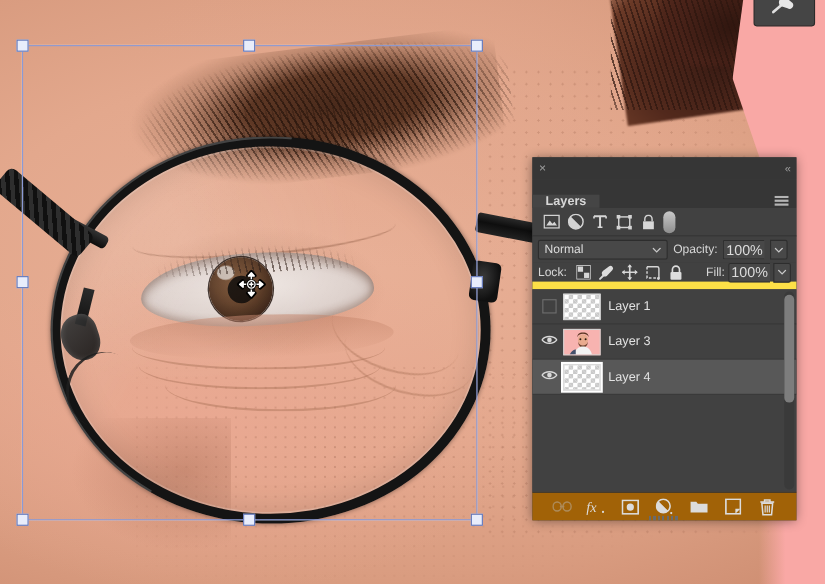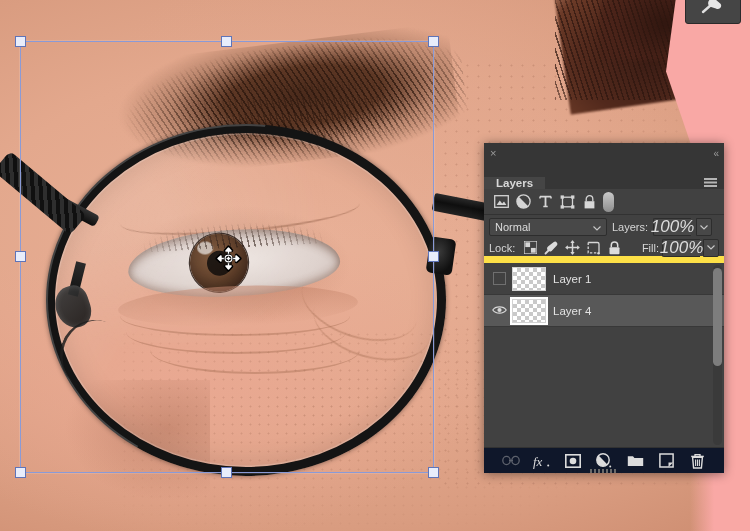--- a/index.html
+++ b/index.html
@@ -305,21 +305,21 @@
   .blend-select{
     width:118px; height:18px; background:#484848; border:1px solid #2d2d2d;
     border-radius:2px; display:flex; align-items:center; padding:0 5px;
     font-size:11px; color:#dcdcdc;
   }
   .blend-label{flex:1;}
   .num-field{
     width:38px; height:18px; background:#484848; border:1px solid #2d2d2d;
     border-right:none; border-radius:2px 0 0 2px;
     display:flex; align-items:center; justify-content:center;
-    font-size:17px; color:#dcdcdc;font-style:italic;
+    font-size:13px; color:#dcdcdc;
   }
   .num-stepper{
     width:16px; height:18px; background:#484848; border:1px solid #2d2d2d;
     border-radius:0 2px 2px 0; display:flex; align-items:center; justify-content:center;
   }
   .lock-row{
     height:24px; display:flex; align-items:center; padding:0 5px; gap:3px;
     background:#414141; border-bottom:7px solid #fde047;
   }
   .lock-icons{ display:flex; align-items:center; gap:5px; margin-left:4px; }
@@ -362,21 +362,21 @@
   .scrollbar-track{
     position:absolute; right:2px; top:2px; width:9px; bottom:2px;
     background:#3a3a3a; border-radius:5px;
   }
   .scrollbar-thumb{
     position:absolute; left:0; top:3px; width:9px; height:98px;
     background:#7d7d7d; border-radius:5px;
   }
 
   .panel-footer{
-    height:26px; background:#0f172a; border-top:1px solid #323232;
+    height:26px; background:#a16207; border-top:1px solid #323232;
     display:flex; align-items:center; justify-content:center; gap:13px;
   }
   .ficon-f{ width:18px; height:18px; display:flex; align-items:center; justify-content:center; }
   .dim{ opacity:.45; }
   .resize-grip{
     position:absolute; left:50%; margin-left:-14px; bottom:0px; width:28px; height:4px;
     background:repeating-linear-gradient(90deg,#6a6a6a 0 2px,transparent 2px 4px);
   }
 </style>
 </head>
@@ -525,21 +525,21 @@
 
   <div class="blend-row">
     <div class="blend-select">
       <span class="blend-label">Normal</span>
       <span>
         <svg width="8" height="5" viewBox="0 0 8 5">
             <path d="M0.5 0.5 L4 4 L7.5 0.5" fill="none" stroke="#c8c8c8" stroke-width="1.1"></path>
           </svg>
       </span>
     </div>
-    <span>Layers:</span>
+    <span>Opacity:</span>
     <div class="num-field">100%</div>
     <div class="num-stepper">
       <svg width="8" height="5" viewBox="0 0 8 5">
           <path d="M0.5 0.5 L4 4 L7.5 0.5" fill="none" stroke="#c8c8c8" stroke-width="1.1"></path>
         </svg>
     </div>
   </div>
 
   <div class="lock-row">
     <span>Lock:</span>
@@ -587,20 +587,41 @@
     </div>
   </div>
 
   <div class="layer-list" id="layer-list">
       <div class="layer-row">
         <div class="eye-cell">
           <span class="eye-box"></span>
         </div>
         <div class="thumb"></div>
         <span class="layer-name">Layer 1</span>
+      </div>
+      <div class="layer-row">
+        <div class="eye-cell">
+          <span><svg width="15" height="10" viewBox="0 0 15 10">
+              <path d="M0.8 5 C3.5 0.9 11.5 0.9 14.2 5 C11.5 9.1 3.5 9.1 0.8 5 Z" fill="none" stroke="#d8d8d8" stroke-width="1.2"></path>
+              <circle cx="7.5" cy="5" r="2.1" fill="#d8d8d8"></circle>
+            </svg></span>
+        </div>
+        <div class="thumb photo-thumb">
+          <svg width="34" height="24" viewBox="0 0 34 24" style="display:block">
+            <rect width="34" height="24" fill="#f7b3b0"></rect>
+            <ellipse cx="17" cy="9" rx="4.6" ry="5.2" fill="#e8ab8e"></ellipse>
+            <path d="M11.8 6.6 C12.6 2.2 21.4 2.2 22.2 6.6 C22.2 4 20.6 2.2 17 2.2 C13.4 2.2 11.8 4 11.8 6.6 Z" fill="#5a3522"></path>
+            <path d="M12.6 10.6 C13.6 15.2 20.4 15.2 21.4 10.6 C21.4 13.8 19.6 15.6 17 15.6 C14.4 15.6 12.6 13.8 12.6 10.6 Z" fill="#6b4229"></path>
+            <path d="M8.6 24 C9.2 17.6 13.2 15 17 15 C20.8 15 24.8 17.6 25.4 24 Z" fill="#f2f2f2"></path>
+            <path d="M4.5 24 C5 20.4 7.6 18.2 10.4 17.4 L10.4 24 Z" fill="#44506b"></path>
+            <circle cx="14.6" cy="8.4" r="0.9" fill="#2a1a10"></circle>
+            <circle cx="19.4" cy="8.4" r="0.9" fill="#2a1a10"></circle>
+          </svg>
+        </div>
+        <span class="layer-name">Layer 3</span>
       </div>
       <div class="layer-row selected">
         <div class="eye-cell">
           <span><svg width="15" height="10" viewBox="0 0 15 10">
               <path d="M0.8 5 C3.5 0.9 11.5 0.9 14.2 5 C11.5 9.1 3.5 9.1 0.8 5 Z" fill="none" stroke="#d8d8d8" stroke-width="1.2"></path>
               <circle cx="7.5" cy="5" r="2.1" fill="#d8d8d8"></circle>
             </svg></span>
         </div>
         <div class="thumb selected-thumb"></div>
         <span class="layer-name">Layer 4</span>

